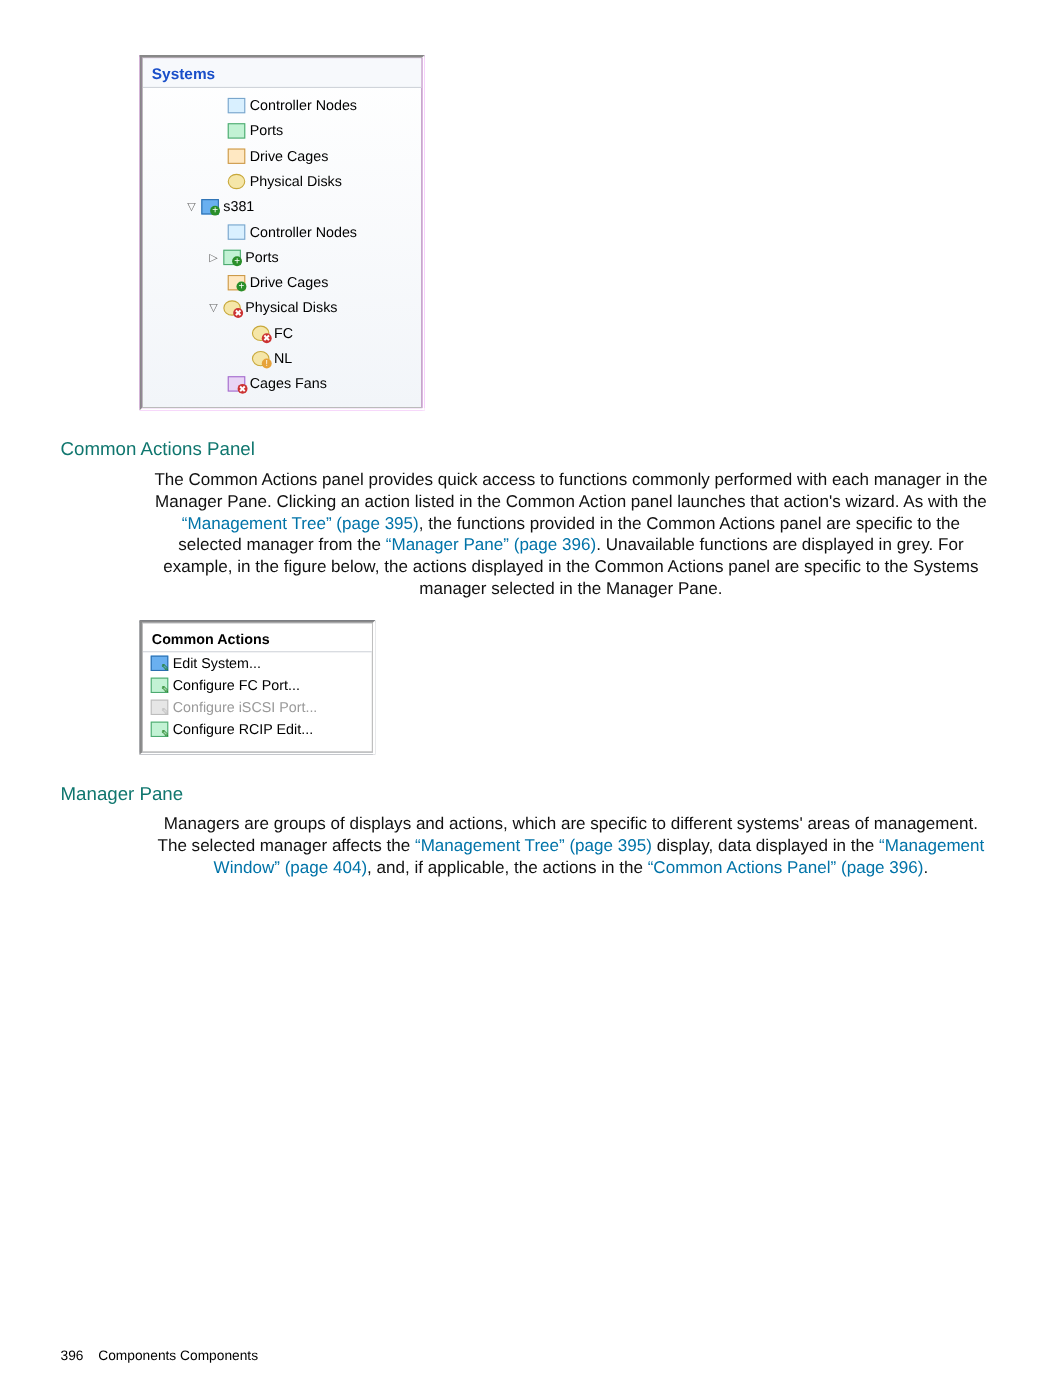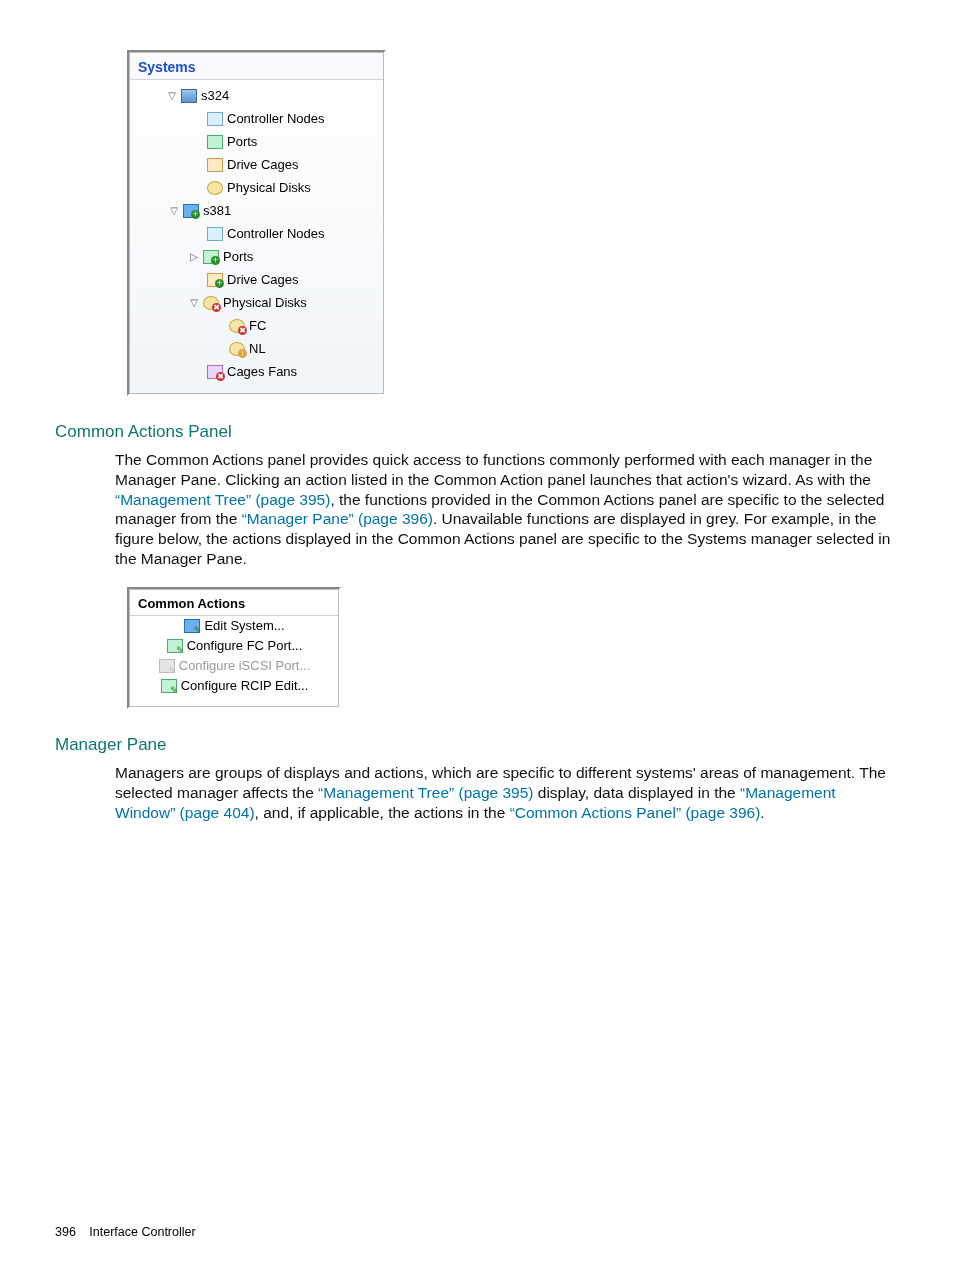--- a/index.html
+++ b/index.html
@@ -108,24 +108,25 @@
 
   
   h2.section {
     font-family: Liberation Sans, sans-serif;
     font-weight: normal;
     color: #0f766e;
     font-size: 17px;
     margin: 26px 0 8px 0;
   }
   .body-text {
-    margin-left: 60px;
+    margin-left: 84px;
     font-size: 15.5px;
     line-height: 1.28;
     color: #111;
+    text-align: center;
   }
   .body-text p { margin: 0 0 6px 0; }
   a.link { color: #0073a8; text-decoration: none; }
 
   
   .ca-panel {
     width: 210px;
     margin-left: 72px;
     margin-top: 18px;
     border: 2px solid #888;
@@ -138,21 +139,20 @@
   .ca-title {
     font-weight: bold;
     font-size: 13px;
     padding: 6px 8px 4px 8px;
     background:#fff;
     border-bottom:1px solid #d0d4da;
   }
   .ca-row {
     display:flex; align-items:center;
     padding: 2px 6px;
-    justify-content: center;
   }
   .ca-row .icon { width:18px; }
   .ca-enabled { color:#000; }
   .ca-disabled { color:#9a9a9a; }
   .i-edit{background:#6ab0f0;border-color:#2a6fb0;position:relative;}
   .i-edit::after{content:"✎";position:absolute;right:-2px;bottom:-3px;font-size:9px;color:#1a7a1a;}
   .i-conf{background:#c2f2d4;border-color:#4caa70;position:relative;}
   .i-conf::after{content:"✎";position:absolute;right:-2px;bottom:-3px;font-size:9px;color:#1a7a1a;}
   .i-conf-dis{background:#e6e6e6;border-color:#bdbdbd;position:relative;}
   .i-conf-dis::after{content:"✎";position:absolute;right:-2px;bottom:-3px;font-size:9px;color:#bdbdbd;}
@@ -171,27 +171,20 @@
 <body>
 
 <div class="page">
 
   <div class="systems-panel">
     <div class="systems-inner">
       <div class="panel-title">Systems</div>
       <div class="tree">
 
 
-        <div class="tree-row ws-1">
-          <span class="chev chev-down"></span>
-          <span class="icon">
-              <span class="ico i-sys"></span>
-            </span>
-          <span class="node-label">s324</span>
-        </div>
         <div class="tree-row ws-2">
           <span class="icon">
               <span class="ico i-ctrl"></span>
             </span>
           <span class="node-label">Controller Nodes</span>
         </div>
         <div class="tree-row ws-2">
           <span class="icon">
               <span class="ico i-ports"></span>
             </span>
@@ -305,16 +298,16 @@
 
   <h2 class="section">Manager Pane</h2>
   <div class="body-text">
     <p>
       <span>Managers are groups of displays and actions, which are specific to different systems' areas of management. The selected manager affects the </span><a class="link" href="#">“Management Tree” (page 395)</a><span> display, data displayed in the </span><a class="link" href="#">“Management Window” (page 404)</a><span>, and, if applicable, the actions in the </span><a class="link" href="#">“Common Actions Panel” (page 396)</a><span>.</span>
     </p>
   </div>
 
   <div class="footer">
     <span class="pn">396</span>
-    <span>Interface Controller</span>
+    <span>Components Components</span>
   </div>
 
 </div>
 
 </body></html>

